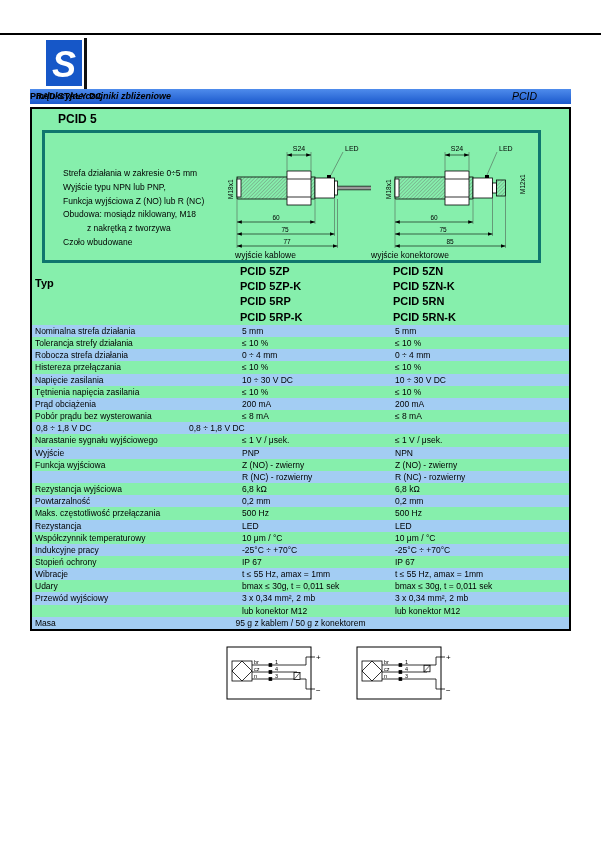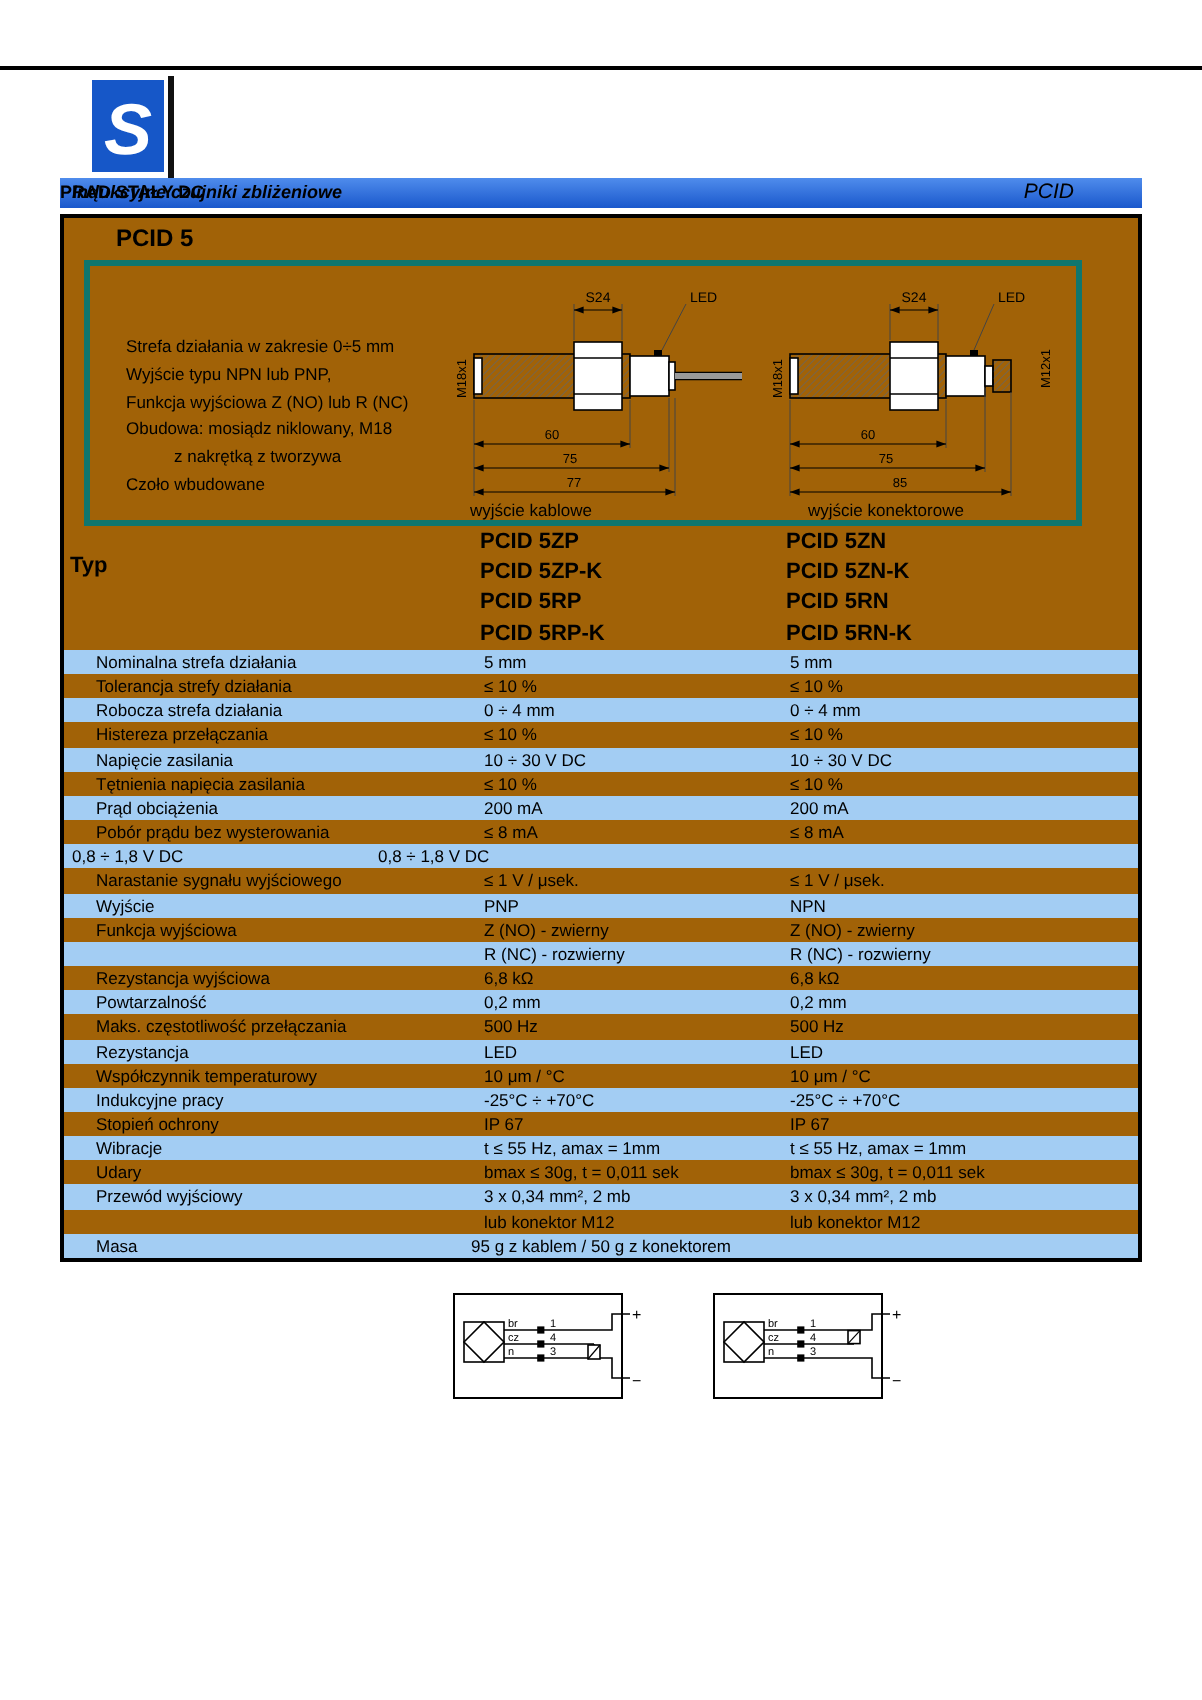--- a/index.html
+++ b/index.html
@@ -11,40 +11,40 @@
   
   .logo{position:absolute;left:46px;top:38px}
   
   .header-bar{position:absolute;left:30px;top:89px;width:541px;height:15px;
     background:linear-gradient(180deg,#5democratic 0%,#1b5ace 100%);
     background:linear-gradient(180deg,#4f8cec 0%,#1a58cc 100%);}
   .hb-left{position:absolute;left:6px;top:0;line-height:15px;font-size:9px;font-weight:bold;font-style:italic}
   .hb-center{position:absolute;left:0;right:0;top:0;line-height:15px;font-size:9px;font-weight:bold}
   .hb-right{position:absolute;right:34px;top:0;line-height:15px;font-size:10.5px;font-weight:normal;font-style:italic}
   
-  .main-box{position:absolute;left:30px;top:107px;width:541px;height:524px;border:2px solid #000;background:#a16207}
+  .main-box{position:absolute;left:30px;top:107px;width:541px;height:524px;border:2px solid #000;background:#86efac}
   .pcid-title{position:absolute;left:26px;top:3px;font-size:12px;font-weight:bold}
   .inner-box{position:absolute;left:10px;top:21px;width:499px;height:133px;border:3px solid #0f766e}
   .desc{position:absolute;left:18px;top:34px;font-size:8.5px;line-height:13.8px;white-space:nowrap}
   .desc span{display:block}
   .desc span:nth-child(5){padding-left:24px}
   .caption{position:absolute;font-size:8.5px;}
   .cap-cable{left:190px;top:117px;width:140px}
-  .cap-conn{left:359px;top:117px;width:160px}
+  .cap-conn{left:326px;top:117px;width:160px}
   
   .typ-label{position:absolute;left:3px;top:168px;font-size:11px;font-weight:bold}
   .typ-col{position:absolute;top:155px;font-size:11px;font-weight:bold;line-height:15.2px;white-space:nowrap}
   .typ-col.c1{left:208px}
   .typ-col.c2{left:361px}
   .typ-col span{display:block}
   
   .spec-table{position:absolute;left:0;top:216px;width:537px}
   .trow{display:flex;height:12.16px;line-height:12.3px;font-size:8.5px;white-space:nowrap}
   .trow:nth-child(odd){background:#a3cdf3}
-  .tl{width:206px;padding-left:16px;overflow:hidden}
+  .tl{width:206px;padding-left:3px;overflow:hidden}
   .tv1{width:153px;padding-left:4px;overflow:hidden}
   .tv2{flex:1;padding-left:4px;overflow:hidden}
   .trow.masa{position:relative}
   .trow.masa .tl{position:absolute;left:0;top:0;width:206px}
   .trow.masa .tspan{width:100%;text-align:center}
   
   svg text{font-family:"Liberation Sans",sans-serif}
   .wiring{position:absolute}
 </style>
 </head>

